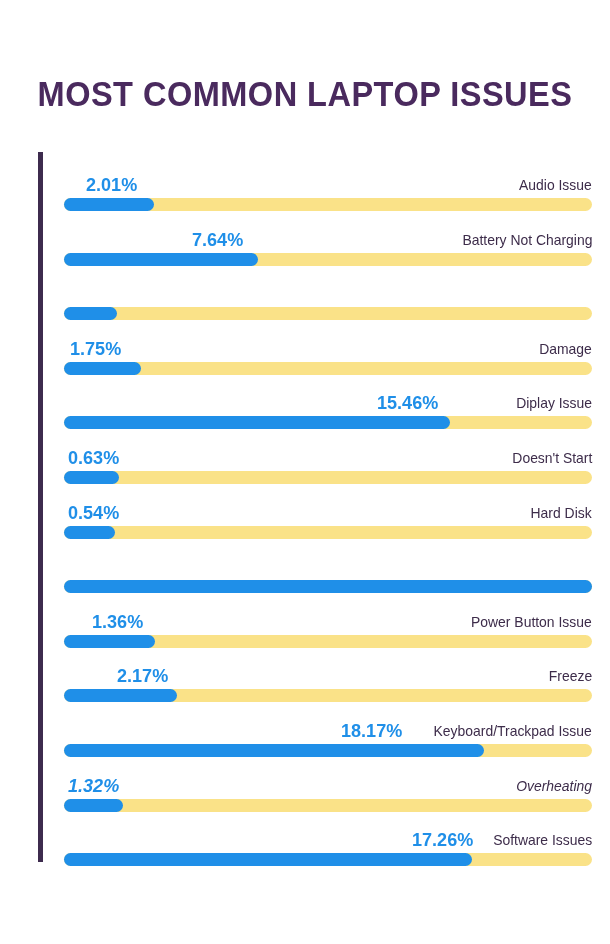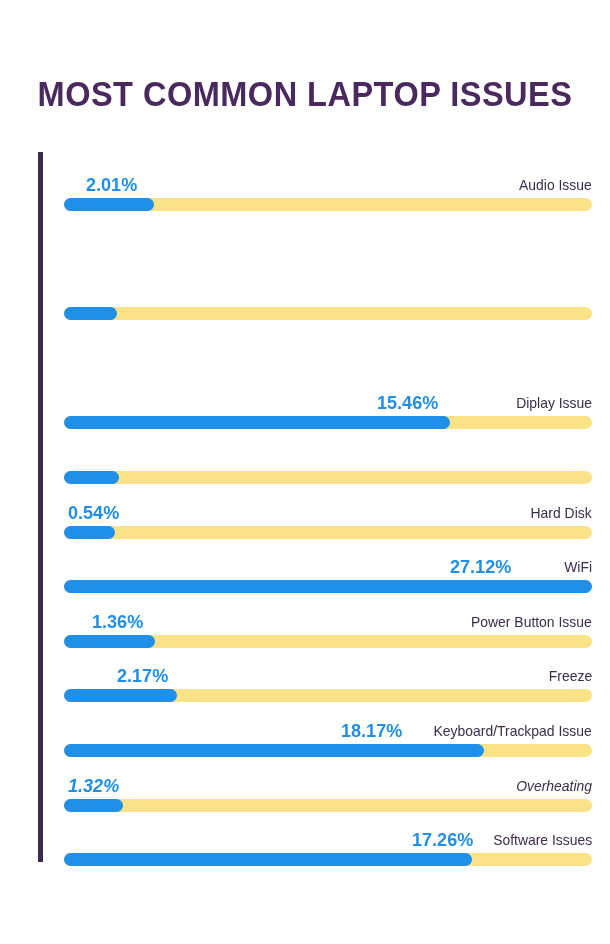--- a/index.html
+++ b/index.html
@@ -141,53 +141,71 @@
     <div id="bars-wrap">
         <div class="bar-row" style="top: 0px;">
           <div class="bar-label-line">
             <span class="bar-value" style="left: 22px;">2.01%</span>
             <span class="bar-name">Audio Issue</span>
           </div>
           <div class="bar-track">
             <div class="bar-fill" style="width: 17%;"></div>
           </div>
         </div>
+        <div class="bar-row" style="top: 54.6px;">
+          <div class="bar-label-line">
+            <span class="bar-value" style="left: 128px;">7.64%</span>
+            <span class="bar-name">Battery Not Charging</span>
+          </div>
+          <div class="bar-track">
+            <div class="bar-fill" style="width: 36.8%;"></div>
+          </div>
+        </div>
         <div class="bar-row" style="top: 109.2px;">
           <div class="bar-track">
             <div class="bar-fill" style="width: 10.1%;"></div>
+          </div>
+        </div>
+        <div class="bar-row" style="top: 163.8px;">
+          <div class="bar-label-line">
+            <span class="bar-value" style="left: 6px;">1.75%</span>
+            <span class="bar-name">Damage</span>
+          </div>
+          <div class="bar-track">
+            <div class="bar-fill" style="width: 14.5%;"></div>
           </div>
         </div>
         <div class="bar-row" style="top: 218.4px; text-align: right;">
           <div class="bar-label-line">
             <span class="bar-value" style="left: 313px;">15.46%</span>
             <span class="bar-name">Diplay Issue</span>
           </div>
           <div class="bar-track">
             <div class="bar-fill" style="width: 73.1%;"></div>
           </div>
         </div>
         <div class="bar-row" style="top: 273px;">
+          <div class="bar-label-line">
+            <span class="bar-value" style="left: 4px;">0.63%</span>
+            <span class="bar-name">Doesn't Start</span>
+          </div>
           <div class="bar-track">
             <div class="bar-fill" style="width: 10.4%;"></div>
           </div>
         </div>
         <div class="bar-row" style="top: 327.6px; text-align: center;">
           <div class="bar-label-line">
             <span class="bar-value" style="left: 4px;">0.54%</span>
             <span class="bar-name">Hard Disk</span>
           </div>
           <div class="bar-track">
             <div class="bar-fill" style="width: 9.7%;"></div>
           </div>
         </div>
         <div class="bar-row" style="top: 382.2px;">
-          <div class="bar-label-line">
-            <span class="bar-value" style="left: 386px;">27.12%</span>
-            <span class="bar-name">WiFi</span>
-          </div>
           <div class="bar-track">
             <div class="bar-fill" style="width: 100%;"></div>
           </div>
         </div>
         <div class="bar-row" style="top: 436.8px;">
           <div class="bar-label-line">
             <span class="bar-value" style="left: 28px;">1.36%</span>
             <span class="bar-name">Power Button Issue</span>
           </div>
           <div class="bar-track">

